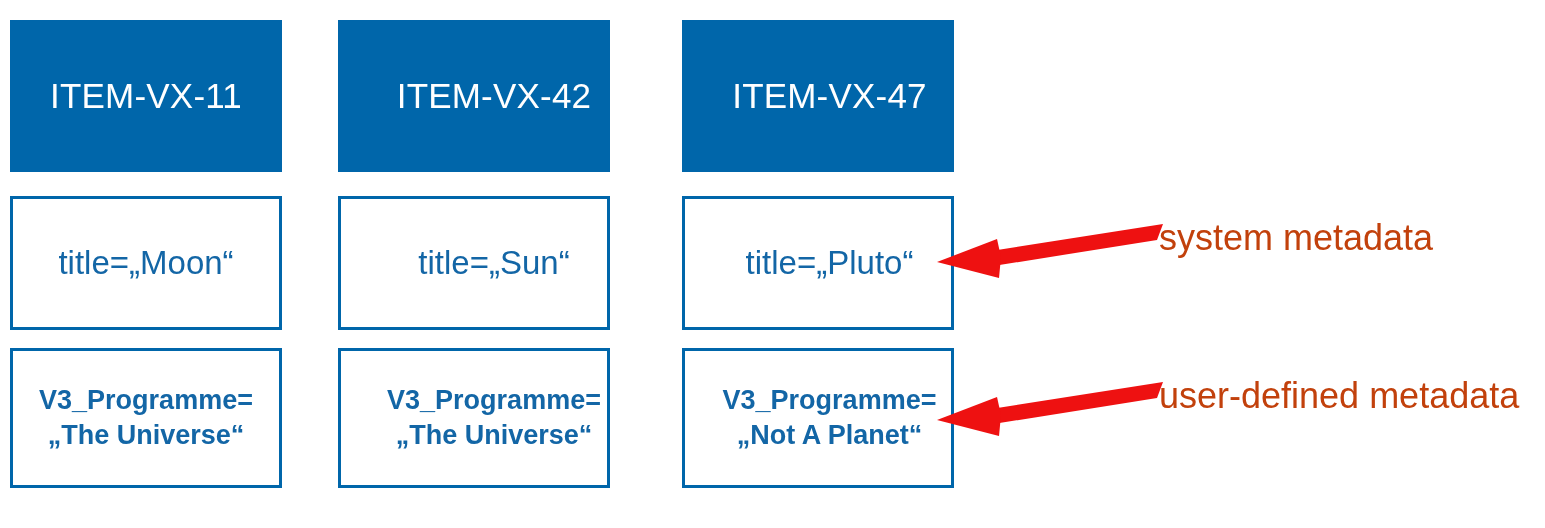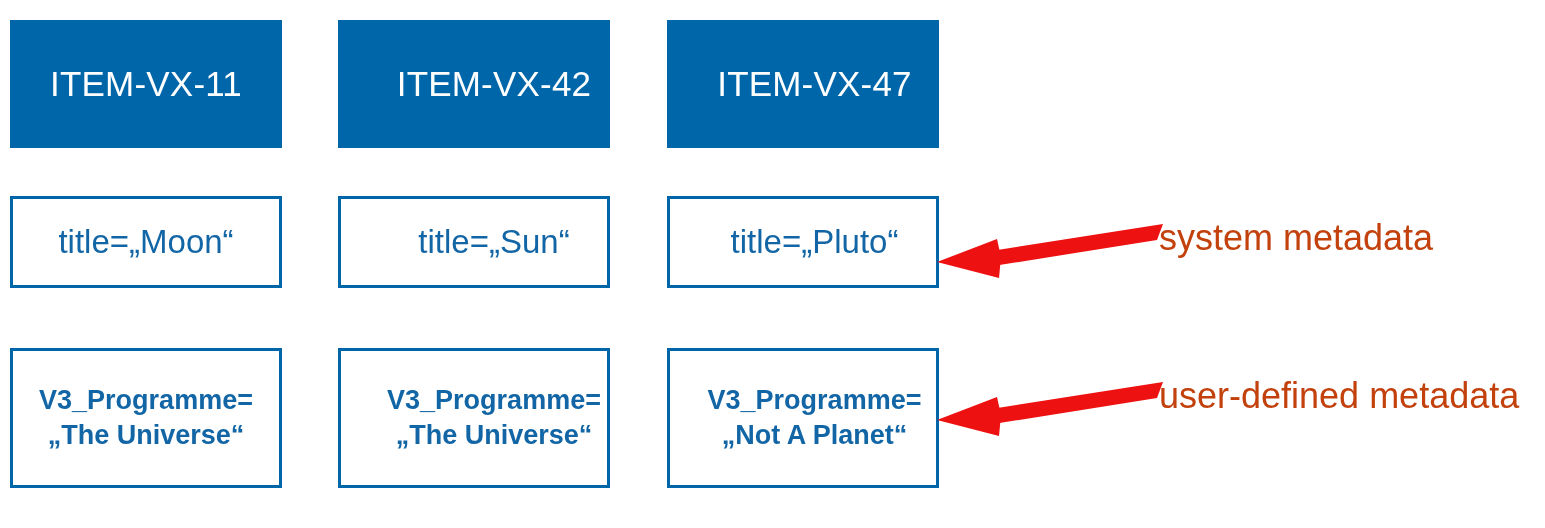--- a/index.html
+++ b/index.html
@@ -16,24 +16,24 @@
   #canvas {
     position: relative;
     width: 1545px;
     height: 528px;
     background: #ffffff;
   }
 
   
   .col-0 { left: 10px;  width: 272px; }
   .col-1 { left: 338px; width: 272px; padding-left: 40px; }
-  .col-2 { left: 667px; width: 272px; padding-left: 23px; }
+  .col-2 { left: 682px; width: 272px; padding-left: 23px; }
 
-  .row-header { top: 20px;  height: 128px; }
-  .row-title  { top: 196px; height: 92px; }
+  .row-header { top: 20px;  height: 152px; }
+  .row-title  { top: 196px; height: 134px; }
   .row-user   { top: 348px; height: 140px; }
 
   
   .box {
     position: absolute;
     box-sizing: border-box;
     display: flex;
     align-items: center;
     justify-content: center;
     text-align: center;

